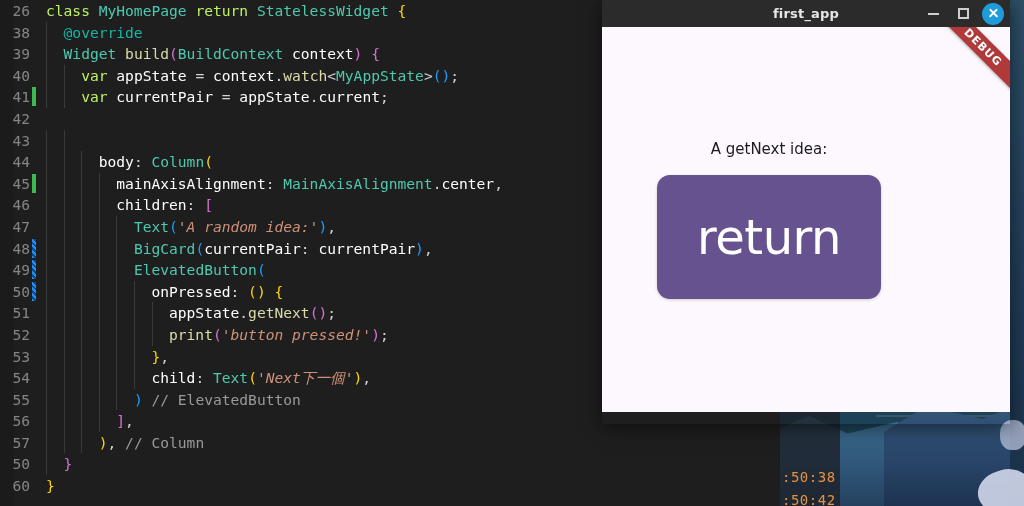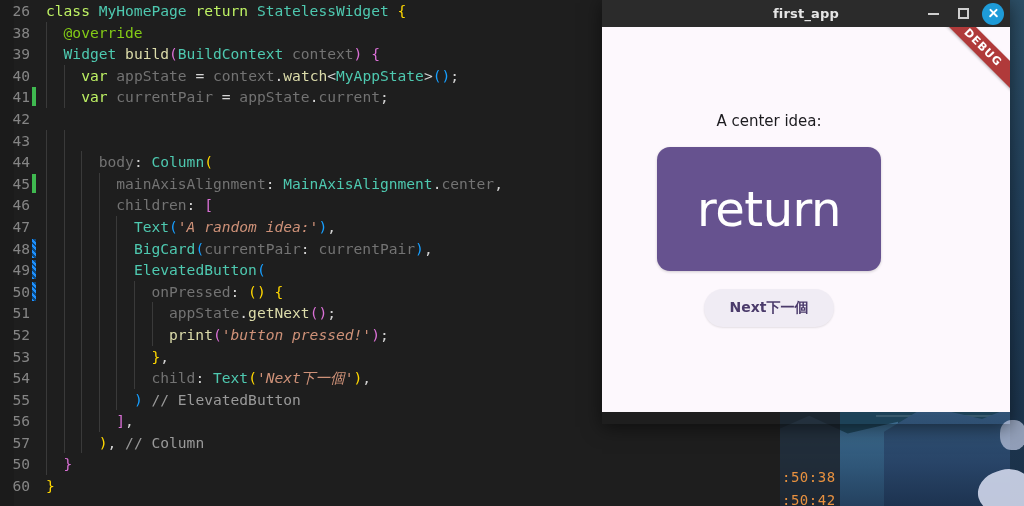--- a/index.html
+++ b/index.html
@@ -120,25 +120,25 @@
   .guide {
     position: absolute; top: 0; width: 1px; height: 21.6px;
     background: #3a3a3a;
   }
 
   
   .t-kw      { color: #bef264; }  
   .t-ctl     { color: #c586c0; }  
   .t-type    { color: #4ec9b0; }  
   .t-fn      { color: #dcdcaa; }  
-  .t-var     { color: #737373; }  
+  .t-var     { color: #ffffff; }  
   .t-str     { color: #ce9178; font-style: italic; }  
   .t-cmt2    { color: #9a9a9a; }
   .t-plain   { color: #d4d4d4; }
-  .t-anno    { color: #84cc16; }  
+  .t-anno    { color: #14b8a6; }  
   .t-p1      { color: #ffd700; }  
   .t-p2      { color: #da70d6; }  
   .t-p3      { color: #179fff; }  
 
   
   .app-window {
     position: absolute; left: 602px; top: 0;
     width: 408px; height: 424px;
     box-shadow: 0 3px 18px rgba(0,0,0,.55);
     overflow: hidden;
@@ -302,23 +302,22 @@
         </div>
         <div class="win-btn close">
           <span class="close-circle"></span>
         </div>
       </div>
     </div>
 
     <div class="app-body">
       <div class="debug-ribbon">DEBUG</div>
 
-      <div class="idea-label">A center idea:</div>
+      <div class="idea-label">A getNext idea:</div>
 
       <div class="big-card">
         <span class="big-card-text">return</span>
       </div>
 
-      <button class="next-button">Next下一個</button>
     </div>
   </div>
 
 </div>
 
 </body></html>

